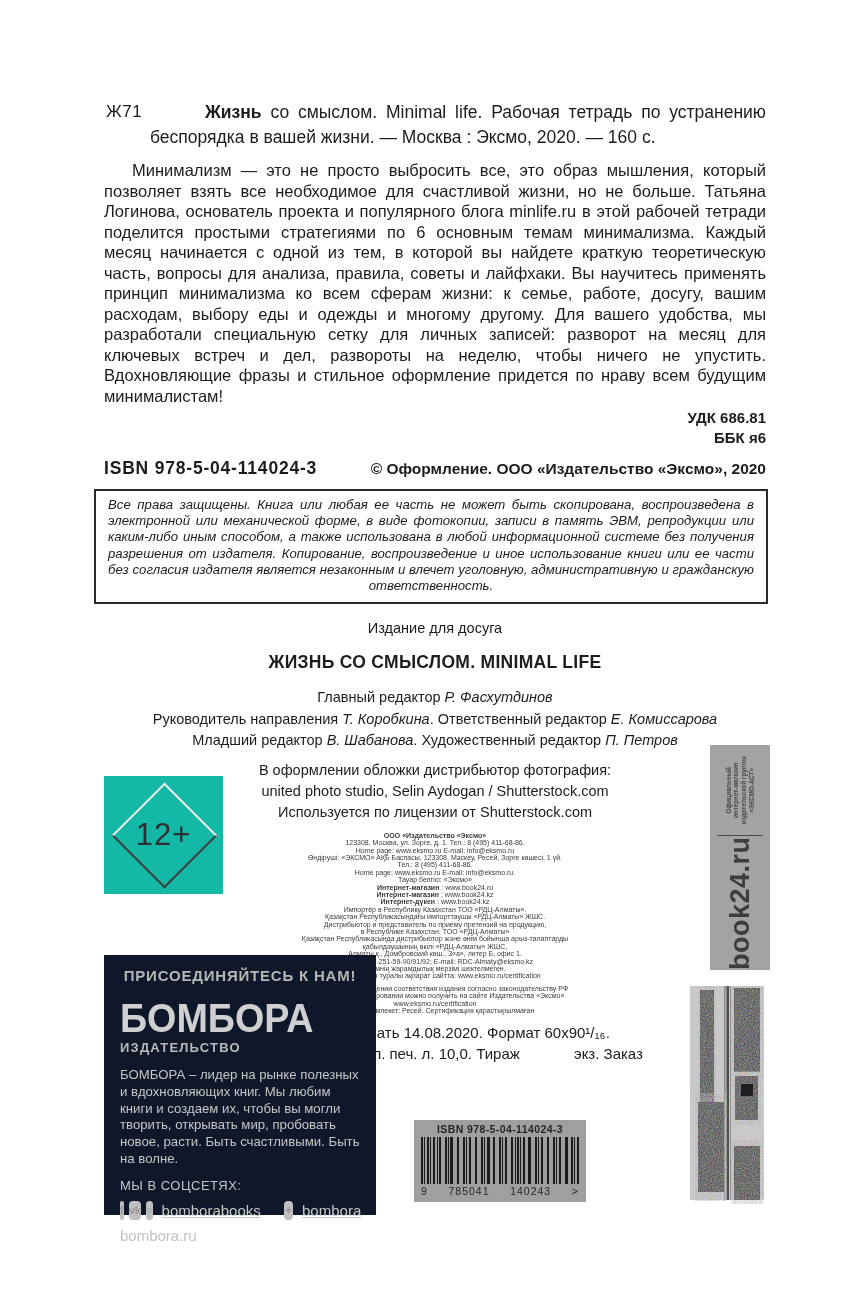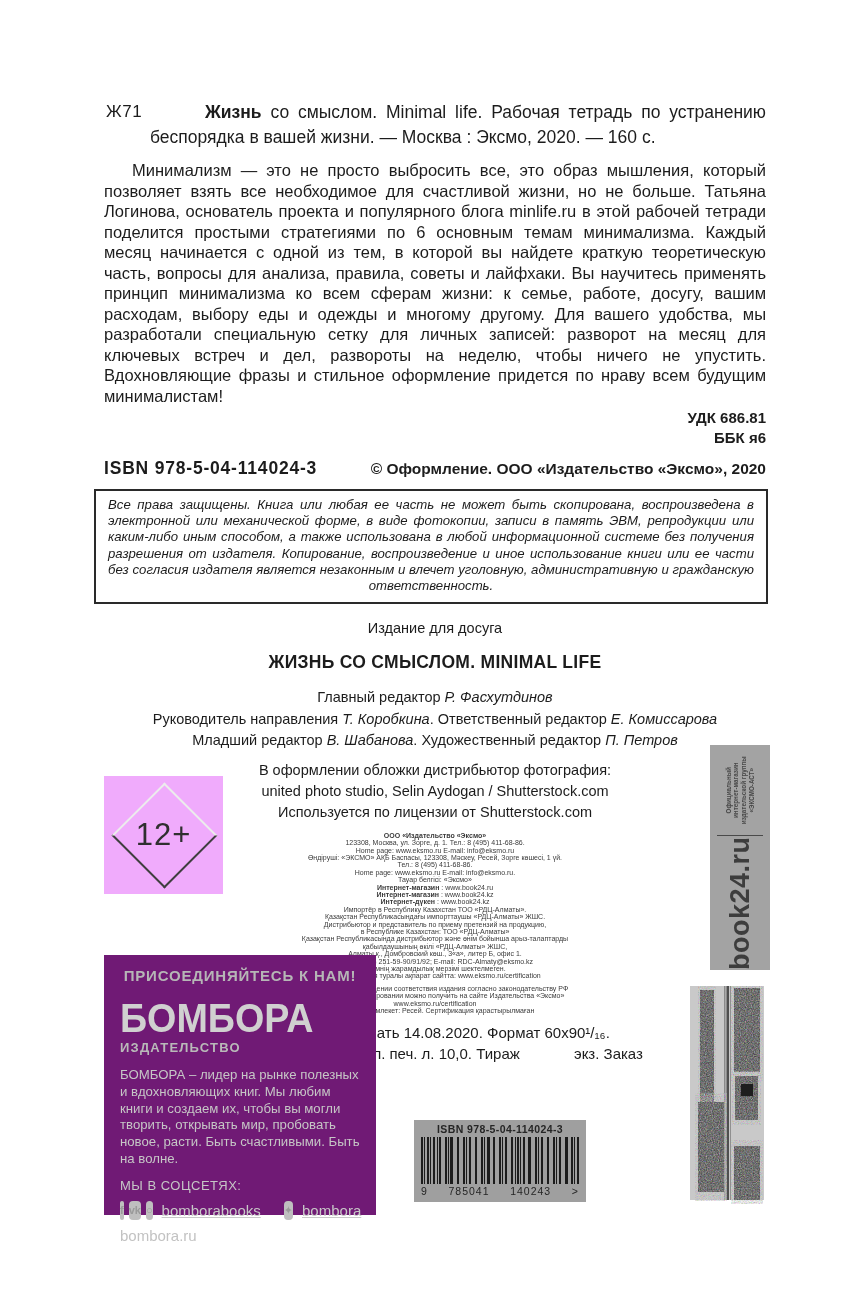--- a/index.html
+++ b/index.html
@@ -30,36 +30,36 @@
   .staff{margin-top:14px;font-size:14.5px;line-height:21.5px;}
   .cover-credit{margin-top:8px;font-size:14.5px;line-height:21px;}
 
   
   .imprint{margin-top:9px;font-size:7px;line-height:7.4px;color:#3a3a3a;text-align:center;}
   .imprint .ln{white-space:nowrap;}
   .imprint2{margin-top:5px;}
   .print-info{margin-top:8px;font-size:15px;line-height:21px;text-align:center;}
 
   
-  .age-badge{position:absolute;left:104px;top:776px;width:119px;height:118px;background:#f0abfc;
+  .age-badge{position:absolute;left:104px;top:776px;width:119px;height:118px;background:#14b8a6;
       display:flex;align-items:center;justify-content:center;}
   .age-diamond{position:absolute;left:23px;top:22px;width:71px;height:71px;transform:rotate(45deg);
       border:2px solid;border-color:#ececec #3f3f3f #3f3f3f #ececec;}
   .age-label{position:relative;font-size:31px;color:#2f2f2f;letter-spacing:1px;}
 
   
   .b24{position:absolute;left:710px;top:745px;width:60px;height:225px;background:#a3a3a3;overflow:hidden;}
   .b24-inner{width:225px;height:60px;transform-origin:0 0;transform:rotate(-90deg) translateX(-225px);
       display:flex;flex-direction:row;align-items:center;color:#3d3d3d;}
   .b24-domain{flex:1;text-align:center;font-weight:bold;font-size:27px;letter-spacing:0.5px;}
   .b24-sep{border-left:1.5px solid #4a4a4a;height:46px;}
   .b24-caption{width:84px;padding:0 6px;font-size:6.3px;line-height:7.6px;text-align:center;font-weight:bold;color:#474747;}
 
   
-  .bombora{position:absolute;left:104px;top:955px;width:272px;height:260px;background:#701a75;
+  .bombora{position:absolute;left:104px;top:955px;width:272px;height:260px;background:#0f172a;
       color:#c6c6c6;padding:12px 16px;box-sizing:border-box;}
   .bb-join{text-align:center;font-weight:bold;font-size:15px;letter-spacing:0.8px;color:#b6b6b6;}
   .bb-brand{margin-top:14px;font-size:41px;font-weight:bold;color:#d0d0d0;transform:scaleX(0.92);transform-origin:0 50%;letter-spacing:0px;line-height:40px;}
   .bb-sub{font-size:13px;font-weight:bold;color:#b9b9b9;letter-spacing:1.2px;margin-top:2px;}
   .bb-about{margin-top:12px;font-size:13.2px;line-height:16.8px;color:#c6c6c6;}
   .bb-social-h{margin-top:10px;font-size:13px;letter-spacing:0.5px;}
   .bb-social{margin-top:8px;display:flex;align-items:center;gap:5px;font-size:15px;color:#c8c8c8;}
   .bb-ico{width:19px;height:19px;border-radius:4px;background:#bfbfbf;color:#9a9a9a;font-size:11px;
       font-weight:bold;display:inline-flex;align-items:center;justify-content:center;}
   .bb-handle{margin-left:4px;text-decoration:underline;}

